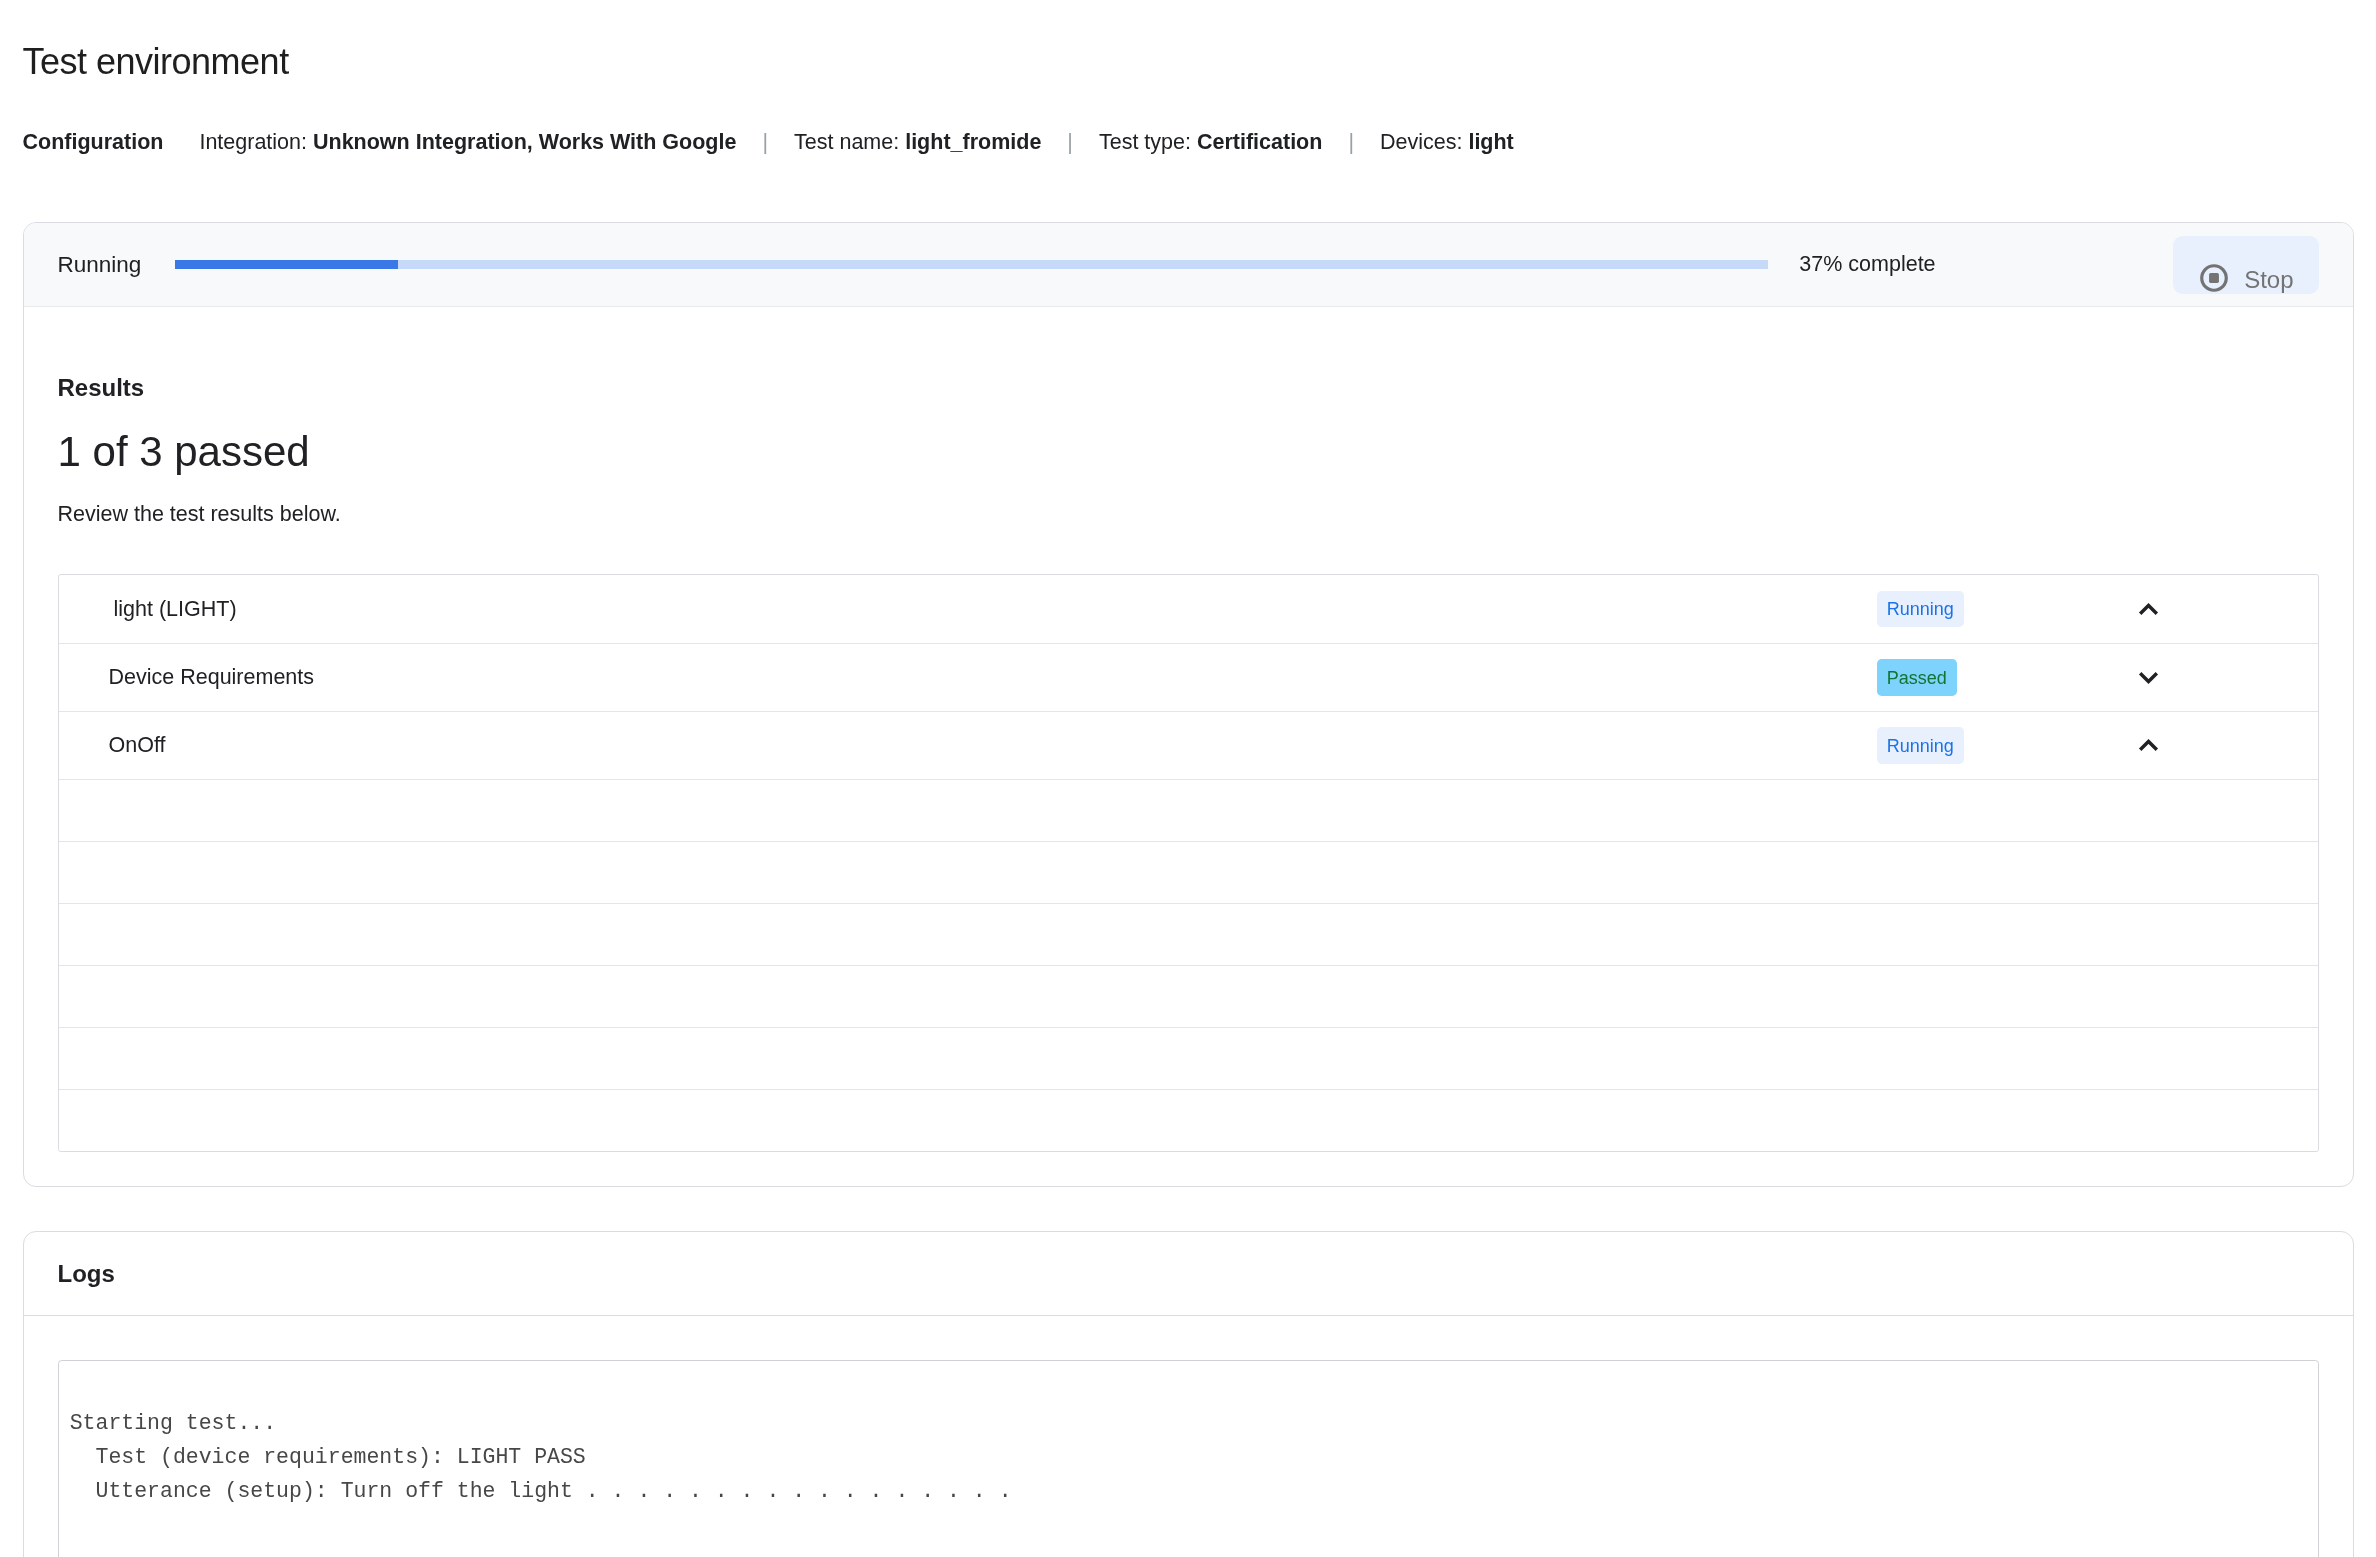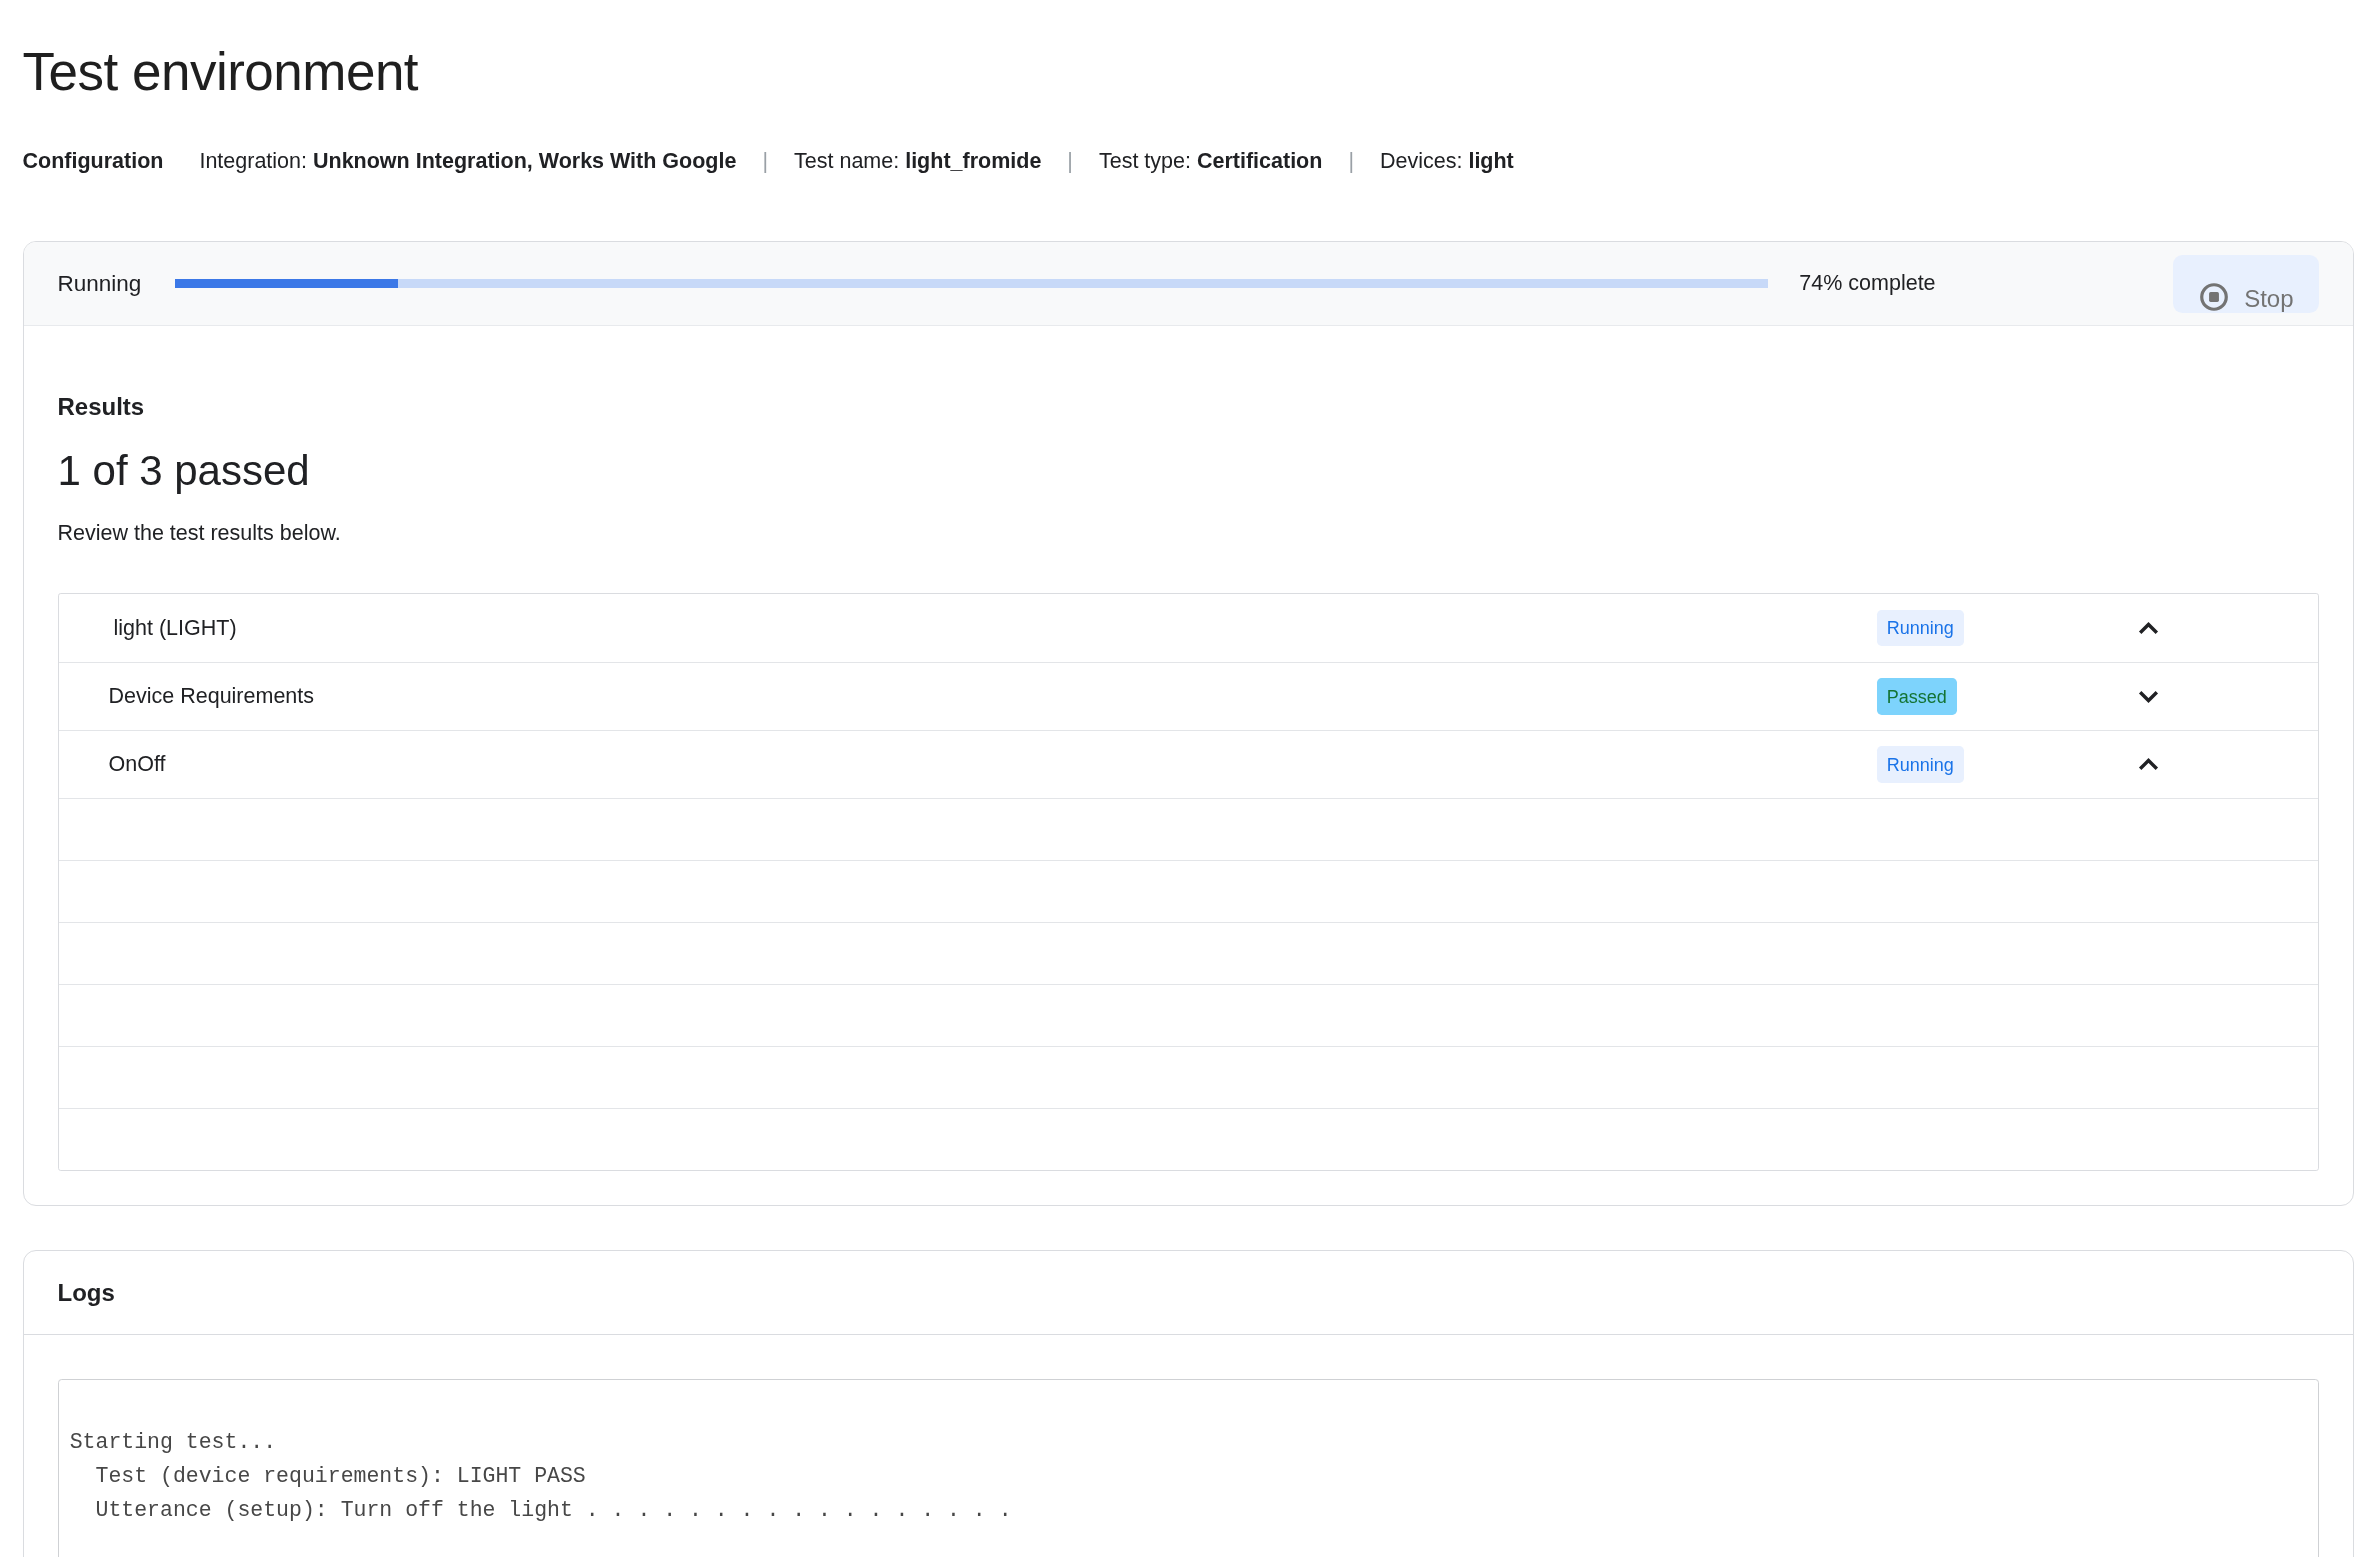--- a/index.html
+++ b/index.html
@@ -6,21 +6,21 @@
   html, body { width: 2376px; height: 1557px; overflow: hidden; }
   body {
     background: #ffffff;
     color: #202124;
     font-family: "Liberation Sans", sans-serif;
   }
   .page { padding: 0 22.5px; }
 
   .page-title {
     margin-top: 41px;
-    font-size: 53px;
+    font-size: 36px;
     font-weight: 400;
     letter-spacing: -0.5px;
     color: #1f1f1f;
   }
 
   .config-line {
     margin-top: 47px;
     display: flex;
     align-items: center;
     font-size: 21.5px;
@@ -156,21 +156,21 @@
     <span class="config-item"><span>Devices:</span>&nbsp;<b>light</b></span>
   </div>
 
   <div class="card results-card">
 
     <div class="progress-strip">
       <span class="progress-status">Running</span>
       <div class="progress-track" style="background: rgb(199, 217, 248);">
         <div class="progress-fill" style="width: 14%; background: rgb(59, 120, 231);"></div>
       </div>
-      <span class="progress-percent">74% complete</span>
+      <span class="progress-percent">37% complete</span>
       <button class="stop-button">
         <span>
             <svg width="32" height="32" viewBox="0 0 24 24">
               <circle cx="12" cy="12" r="9.2" fill="none" stroke="currentColor" stroke-width="2.4"></circle>
               <rect x="8.3" y="8.3" width="7.4" height="7.4" rx="1.2" fill="currentColor"></rect>
             </svg>
           </span>
         <span>Stop</span>
       </button>
     </div>

